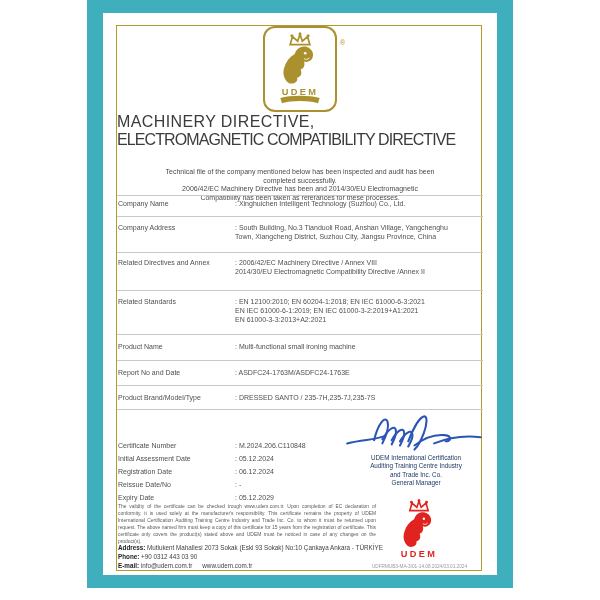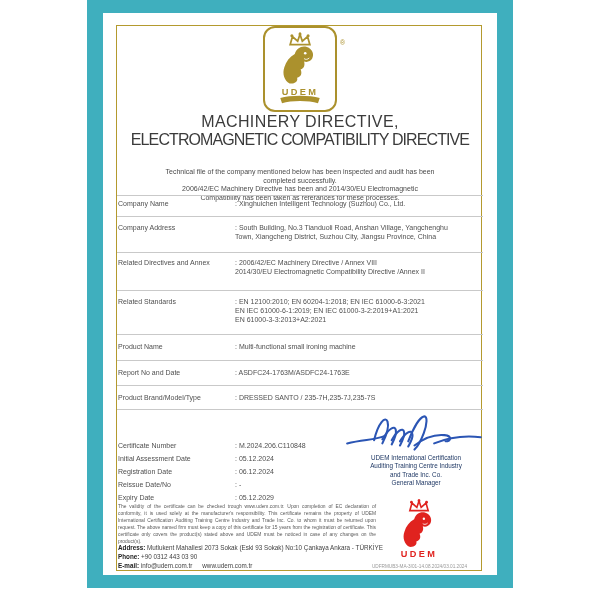--- a/index.html
+++ b/index.html
@@ -4,21 +4,21 @@
 <style>
   html,body { margin:0; padding:0; }
   body { width:600px; height:600px; background:#ffffff; font-family:"Liberation Sans", sans-serif; }
   .canvas { position:relative; width:600px; height:600px; background:#fff; overflow:hidden; }
   .teal-frame { position:absolute; left:87px; top:0; width:426px; height:588px; background:#3fafbe; }
   .page { position:absolute; left:16px; top:13px; width:394px; height:562px; background:#fff;text-decoration:underline; }
   .gold-border { position:absolute; left:13px; top:12px; width:366px; height:546px; border:1.5px solid #b49a2e; box-sizing:border-box; }
   .logo-box { position:absolute; left:160px; top:13px; width:74px; height:86px; background:#fff; border:2px solid #ab912d; border-radius:12px; box-sizing:border-box; display:flex; align-items:center; justify-content:center; z-index:2; }
   .logo-box svg { display:block; }
   .reg-mark { position:absolute; left:237px; top:26px; font-size:7px; color:#ab912d; z-index:3; }
-  .title-block { position:absolute; left:14px; top:100px; width:366px; text-align:center; color:#3b3b3b; line-height:18px; }
+  .title-block { position:absolute; left:14px; top:100px; width:366px; text-align:left; color:#3b3b3b; line-height:18px; }
   .title-l1,.title-l3 { font-size:16px; letter-spacing:0.4px; }
   .title-l2 { font-size:16px; letter-spacing:-0.9px; }
   .subtitle-block { position:absolute; left:14px; top:155px; width:366px; text-align:center; font-size:7px; line-height:8.6px; color:#4a4a4a; }
   .sep { position:absolute; left:14px; width:366px; height:1px; background:#c9c9c9; }
   .flabel { position:absolute; left:15px; width:118px; font-size:7px; color:#4f4f4f; line-height:9px; }
   .fvalue { position:absolute; left:132px; width:248px; font-size:7px; color:#4f4f4f; line-height:9px; }
   .sig-wrap { position:absolute; left:240px; top:396px; width:145px; height:46px; }
   .signatory { position:absolute; left:236px; top:441px; width:154px; text-align:center; font-size:6.3px; line-height:8.4px; color:#1f3864; }
   .legal { position:absolute; left:15px; top:490px; width:258px; font-size:4.9px; line-height:7px; text-align:justify; color:#5a5a5a; }
   .red-logo { position:absolute; left:289px; top:486px; width:54px; color:#e0231f; }

